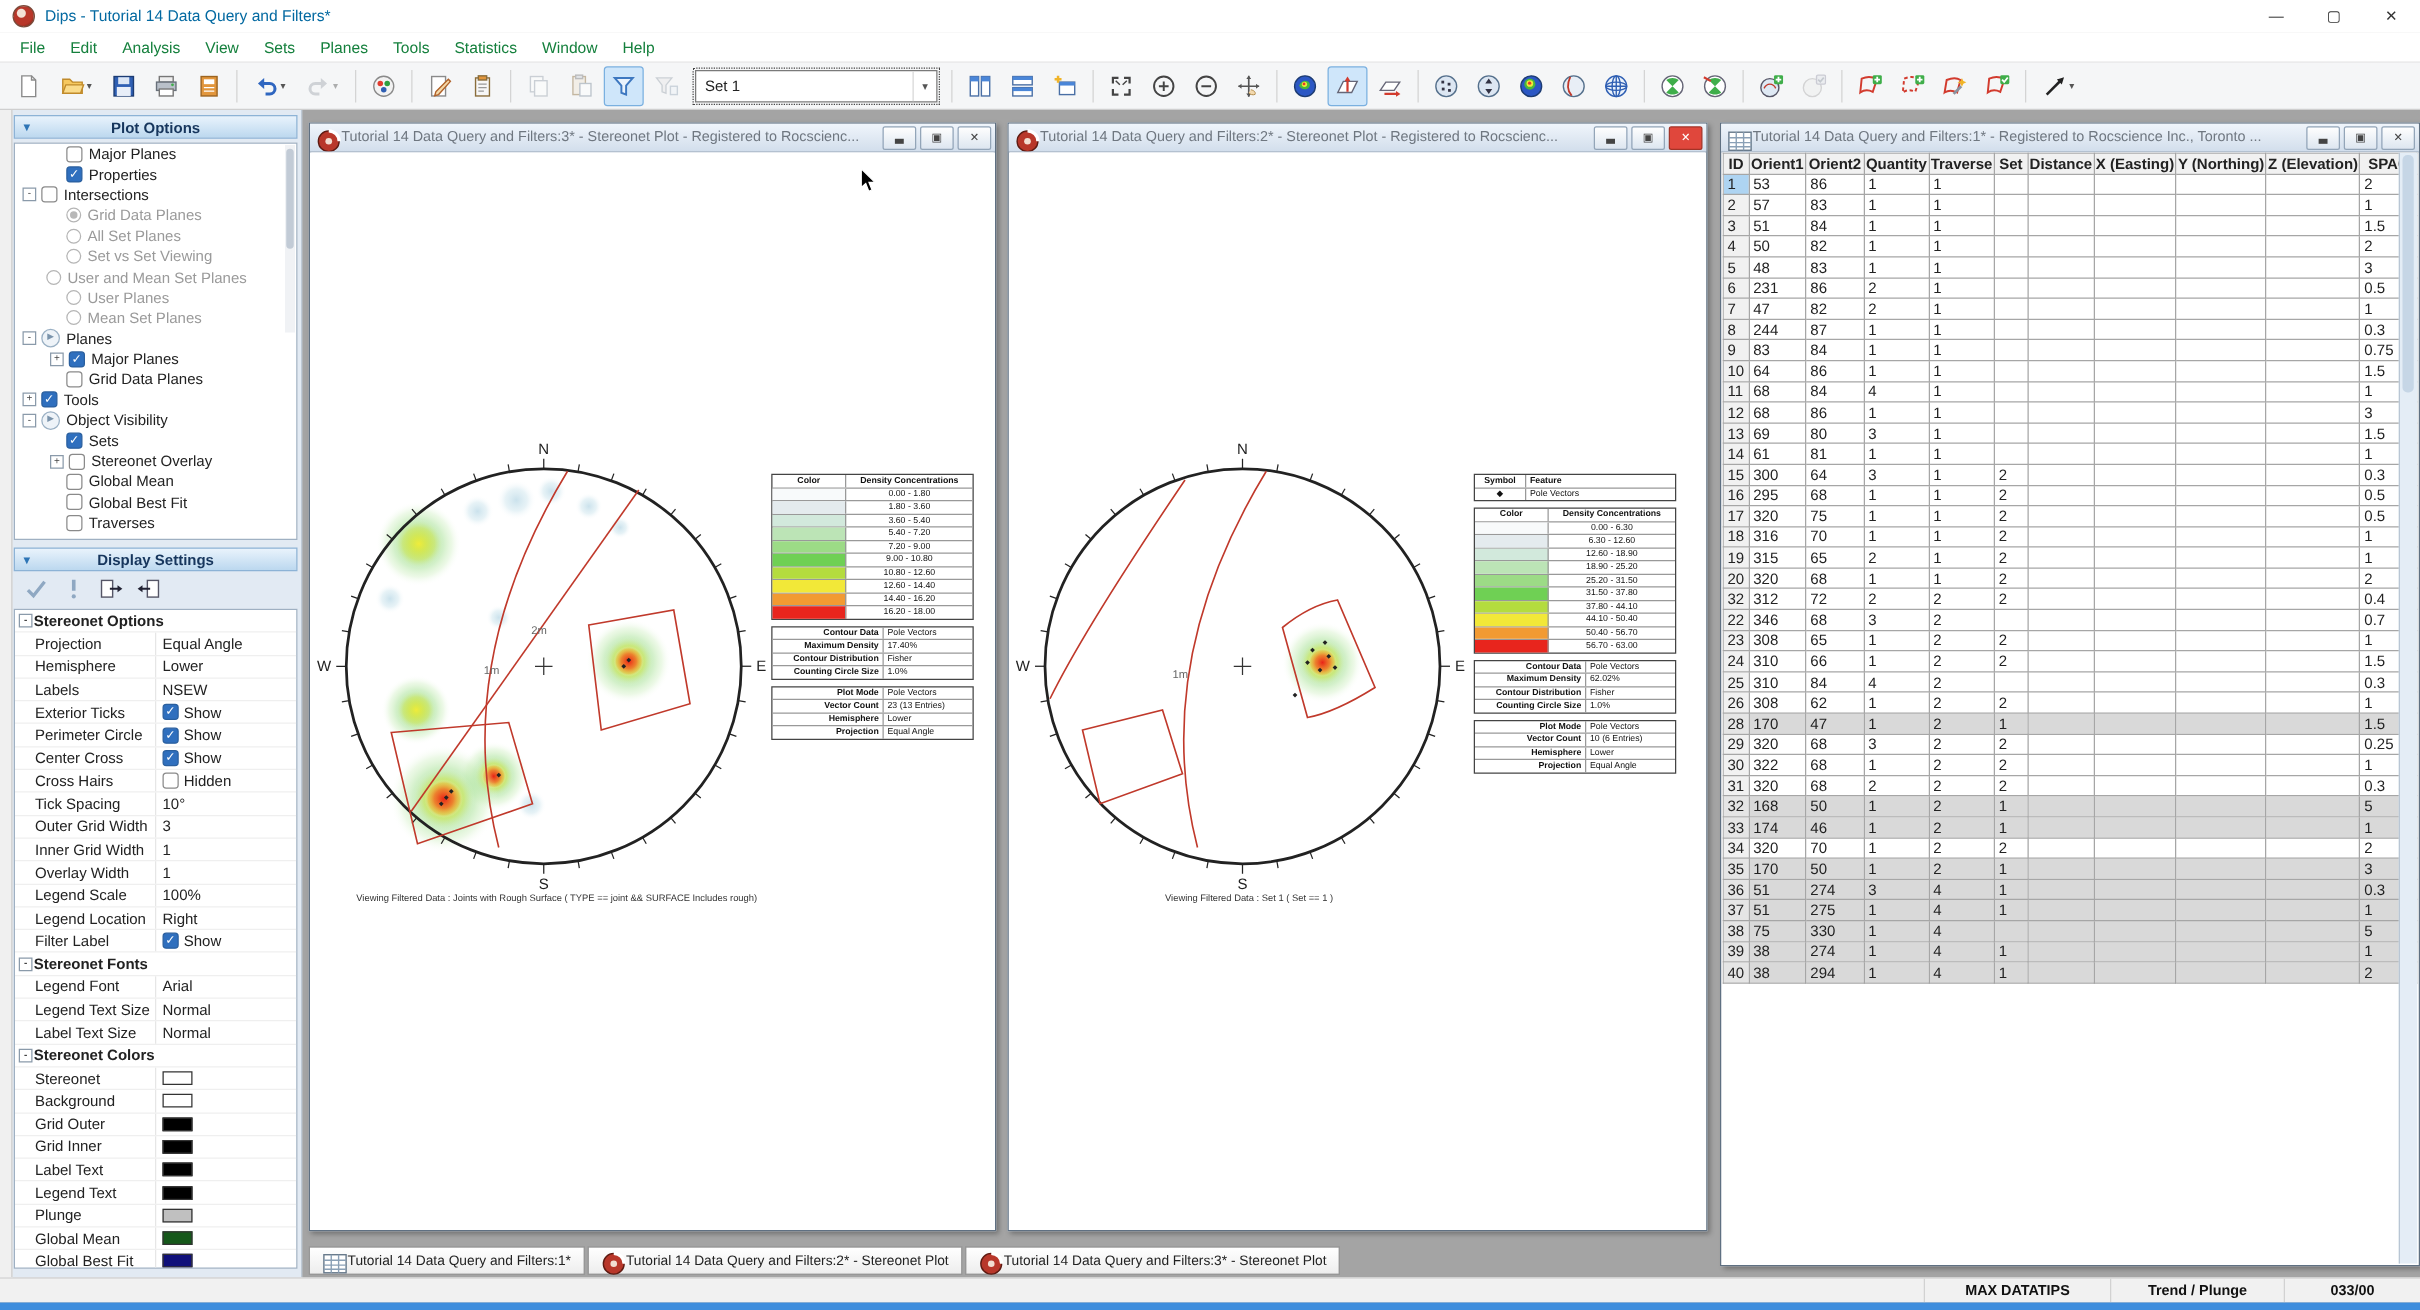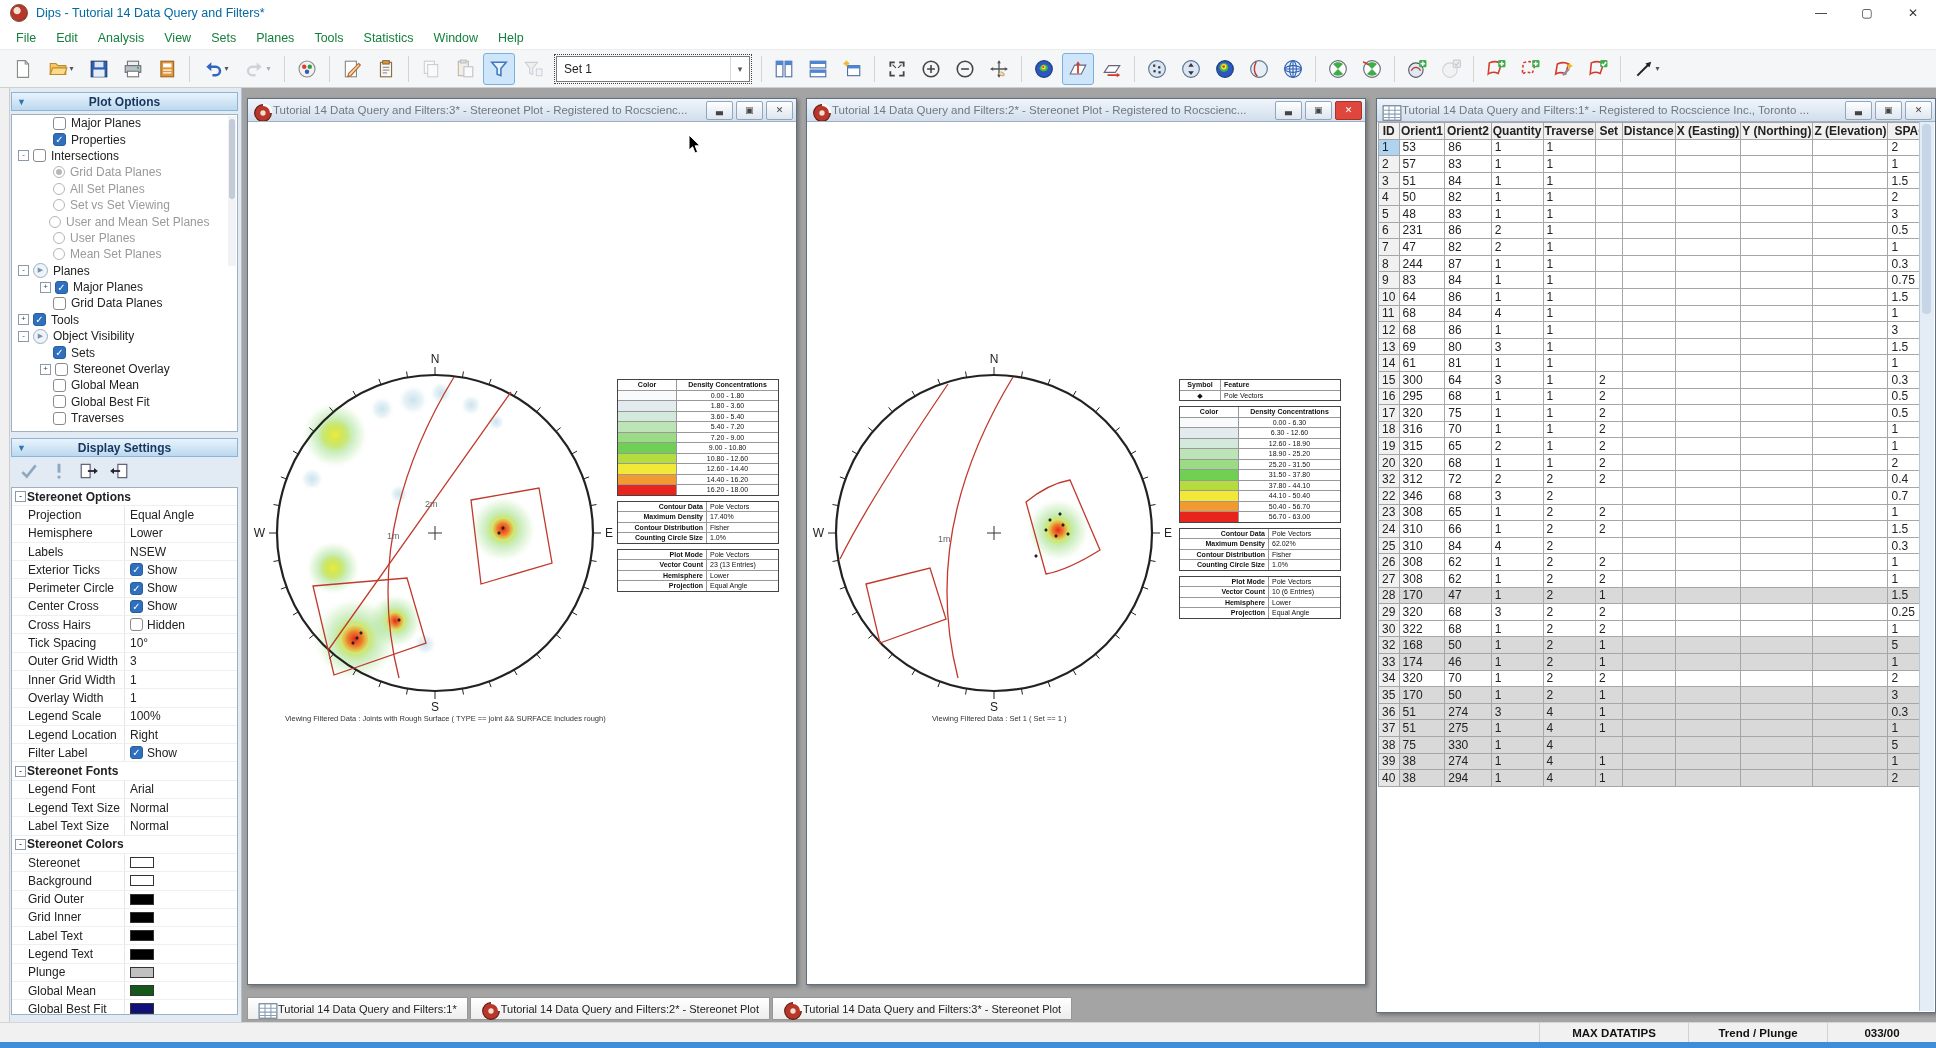--- a/index.html
+++ b/index.html
@@ -459,21 +459,21 @@
         <span style="width:4px;flex:none"></span>
         <span class="radio"></span>
         <span class="lbl disabled">All Set Planes</span>
       </div>
       <div class="tree-row" style="padding-left: 28px;">
         <span style="width:9px;flex:none"></span>
         <span style="width:4px;flex:none"></span>
         <span class="radio"></span>
         <span class="lbl disabled">Set vs Set Viewing</span>
       </div>
-      <div class="tree-row" style="padding-left: 24px;">
+      <div class="tree-row" style="padding-left: 12px;">
         <span style="width:9px;flex:none"></span>
         <span style="width:4px;flex:none"></span>
         <span class="radio"></span>
         <span class="lbl disabled">User and Mean Set Planes</span>
       </div>
       <div class="tree-row" style="padding-left: 28px;">
         <span style="width:9px;flex:none"></span>
         <span style="width:4px;flex:none"></span>
         <span class="radio"></span>
         <span class="lbl disabled">User Planes</span>
@@ -1504,33 +1504,20 @@
               <td>62</td>
               <td>1</td>
               <td>2</td>
               <td>2</td>
               <td></td>
               <td></td>
               <td></td>
               <td></td>
               <td>1</td>
             </tr>
-            <tr class="">
-              <td class="idc">27</td>
-              <td>308</td>
-              <td>62</td>
-              <td>1</td>
-              <td>2</td>
-              <td>2</td>
-              <td></td>
-              <td></td>
-              <td></td>
-              <td></td>
-              <td>1</td>
-            </tr>
             <tr class="gray">
               <td class="idc">28</td>
               <td>170</td>
               <td>47</td>
               <td>1</td>
               <td>2</td>
               <td>1</td>
               <td></td>
               <td></td>
               <td></td>
@@ -1555,20 +1542,33 @@
               <td>322</td>
               <td>68</td>
               <td>1</td>
               <td>2</td>
               <td>2</td>
               <td></td>
               <td></td>
               <td></td>
               <td></td>
               <td>1</td>
+            </tr>
+            <tr class="">
+              <td class="idc">31</td>
+              <td>320</td>
+              <td>68</td>
+              <td>2</td>
+              <td>2</td>
+              <td>2</td>
+              <td></td>
+              <td></td>
+              <td></td>
+              <td></td>
+              <td>0.3</td>
             </tr>
             <tr class="gray">
               <td class="idc">32</td>
               <td>168</td>
               <td>50</td>
               <td>1</td>
               <td>2</td>
               <td>1</td>
               <td></td>
               <td></td>

